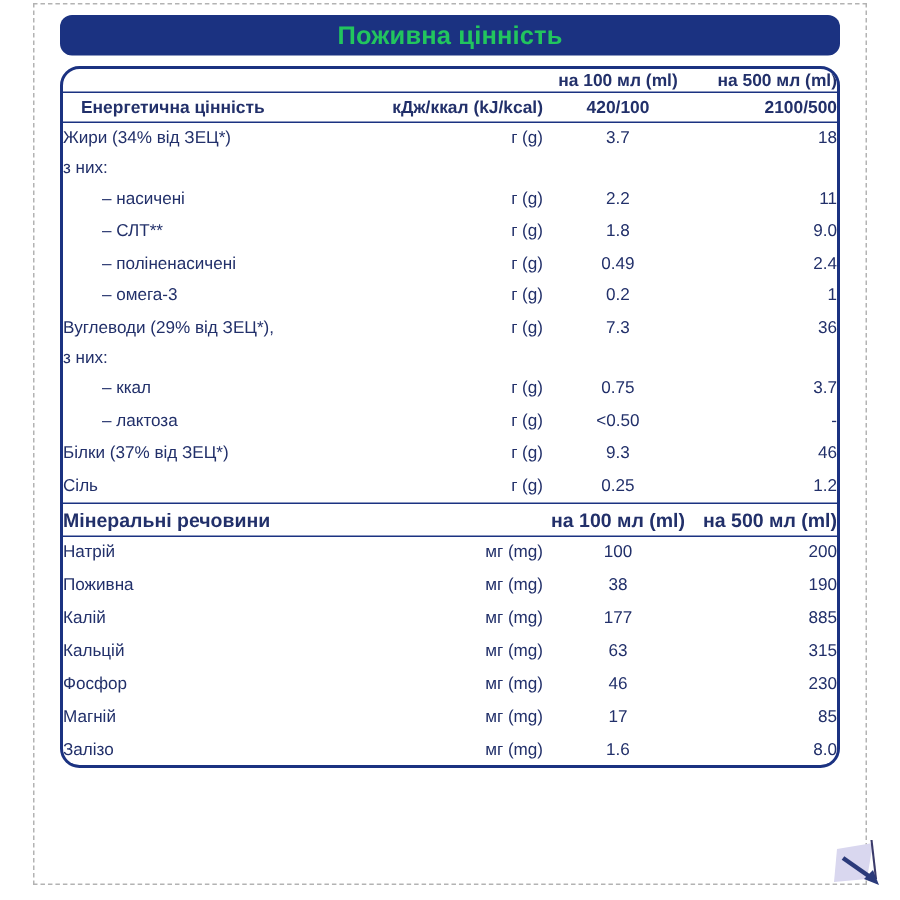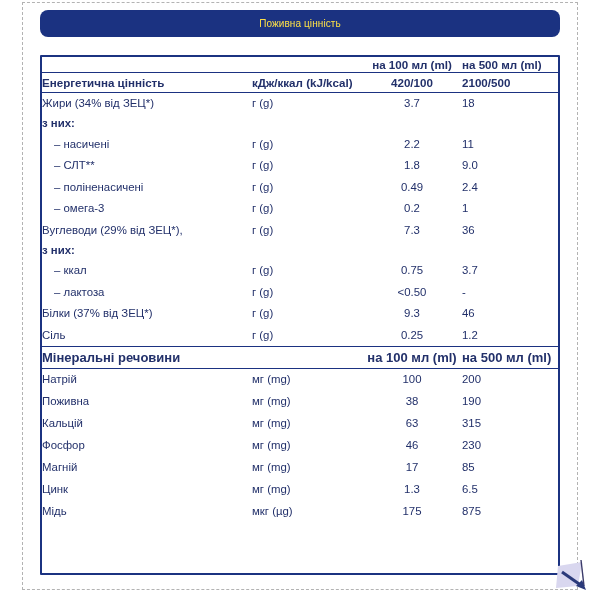--- a/index.html
+++ b/index.html
@@ -43,40 +43,39 @@
     width: 520px;
     height: 27px;
     background: #1b3281;
     border-radius: 8px;
     display: flex;
     align-items: center;
     justify-content: center;
     box-sizing: border-box;
   }
   #title-banner .title-text {
-    color: #fde047;
-    font-size: 10px;
-    font-weight: normal;
+    color: #22c55e;
+    font-size: 17px;
+    font-weight: bold;
     letter-spacing: .1px;
     white-space: nowrap;
   }
 
   
   #table-card {
     position: absolute;
     left: 40px;
     top: 44px;
     width: 520px;
-    height: 520px;
+    height: 468px;
     border: 2px solid #1b3281;
-    border-radius: 1px;
+    border-radius: 13px;
     box-sizing: border-box;
     background: #ffffff;
     overflow: hidden;
-    margin-top: 11px;
   }
 
   table.nutri {
     width: 100%;
     border-collapse: collapse;
     table-layout: fixed;
     font-size: 11.4px;
     color: #22306a;
   }
   table.nutri td {
@@ -87,47 +86,47 @@
   }
 
   
   col.c-label { width: 210px; }
   col.c-unit  { width: 110px; }
   col.c-v1    { width: 100px; }
   col.c-v2    { width: 96px; }
 
   
   td.label { text-align: left;   padding-left: 8px; }
-  td.unit  { text-align: left; }
+  td.unit  { text-align: right; }
   td.v1    { text-align: center; }
-  td.v2    { text-align: left; }
+  td.v2    { text-align: right; }
 
   
   tr.spacer-row td { height: 15px; }
 
   tr.head-row td {
     height: 19px;
     font-weight: bold;
     font-size: 11.6px;
     border-top: 1.6px solid #1b3281;
     border-bottom: 1.6px solid #1b3281;
   }
-  tr.head-row td.label { font-weight: bold; }
+  tr.head-row td.label { font-weight: bold; padding-left: 12px; }
 
   tr.section-row td {
     height: 21px;
     font-weight: bold;
     font-size: 13px;
     border-top: 1.6px solid #1b3281;
     border-bottom: 1.6px solid #1b3281;
   }
 
   tr.data-row td { height: 21.5px; }
-  tr.data-row.sub td.label { padding-left: 12px; }
-  tr.data-row.note td { height: 19px; font-weight: bold; }
+  tr.data-row.sub td.label { padding-left: 26px; }
+  tr.data-row.note td { height: 19px; }
 
   tr.mineral-row td { height: 22px; }
 
   .colhead {
     font-weight: bold;
     font-size: 11.6px;
   }
 
   
   #corner-curl {
@@ -256,36 +255,48 @@
             <td class="v1">100</td>
             <td class="v2">200</td>
           </tr>
           <tr class="mineral-row">
             <td class="label">Поживна</td>
             <td class="unit">мг (mg)</td>
             <td class="v1">38</td>
             <td class="v2">190</td>
           </tr>
           <tr class="mineral-row">
+            <td class="label">Калій</td>
+            <td class="unit">мг (mg)</td>
+            <td class="v1">177</td>
+            <td class="v2">885</td>
+          </tr>
+          <tr class="mineral-row">
             <td class="label">Кальцій</td>
             <td class="unit">мг (mg)</td>
             <td class="v1">63</td>
             <td class="v2">315</td>
           </tr>
           <tr class="mineral-row">
             <td class="label">Фосфор</td>
             <td class="unit">мг (mg)</td>
             <td class="v1">46</td>
             <td class="v2">230</td>
           </tr>
           <tr class="mineral-row">
             <td class="label">Магній</td>
             <td class="unit">мг (mg)</td>
             <td class="v1">17</td>
             <td class="v2">85</td>
+          </tr>
+          <tr class="mineral-row">
+            <td class="label">Залізо</td>
+            <td class="unit">мг (mg)</td>
+            <td class="v1">1.6</td>
+            <td class="v2">8.0</td>
           </tr>
           <tr class="mineral-row">
             <td class="label">Цинк</td>
             <td class="unit">мг (mg)</td>
             <td class="v1">1.3</td>
             <td class="v2">6.5</td>
           </tr>
           <tr class="mineral-row">
             <td class="label">Мідь</td>
             <td class="unit">мкг (µg)</td>

